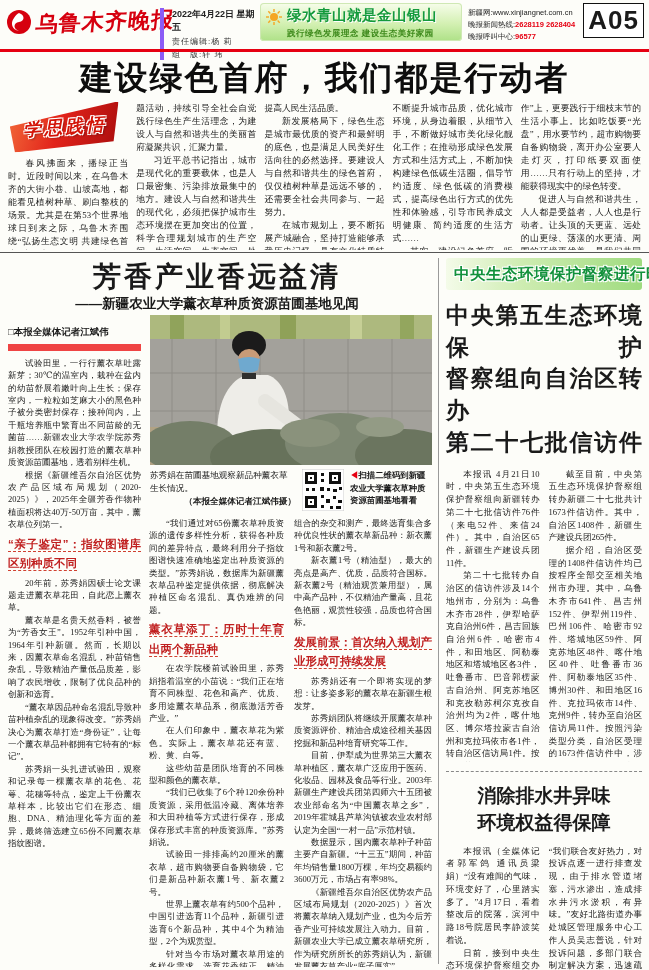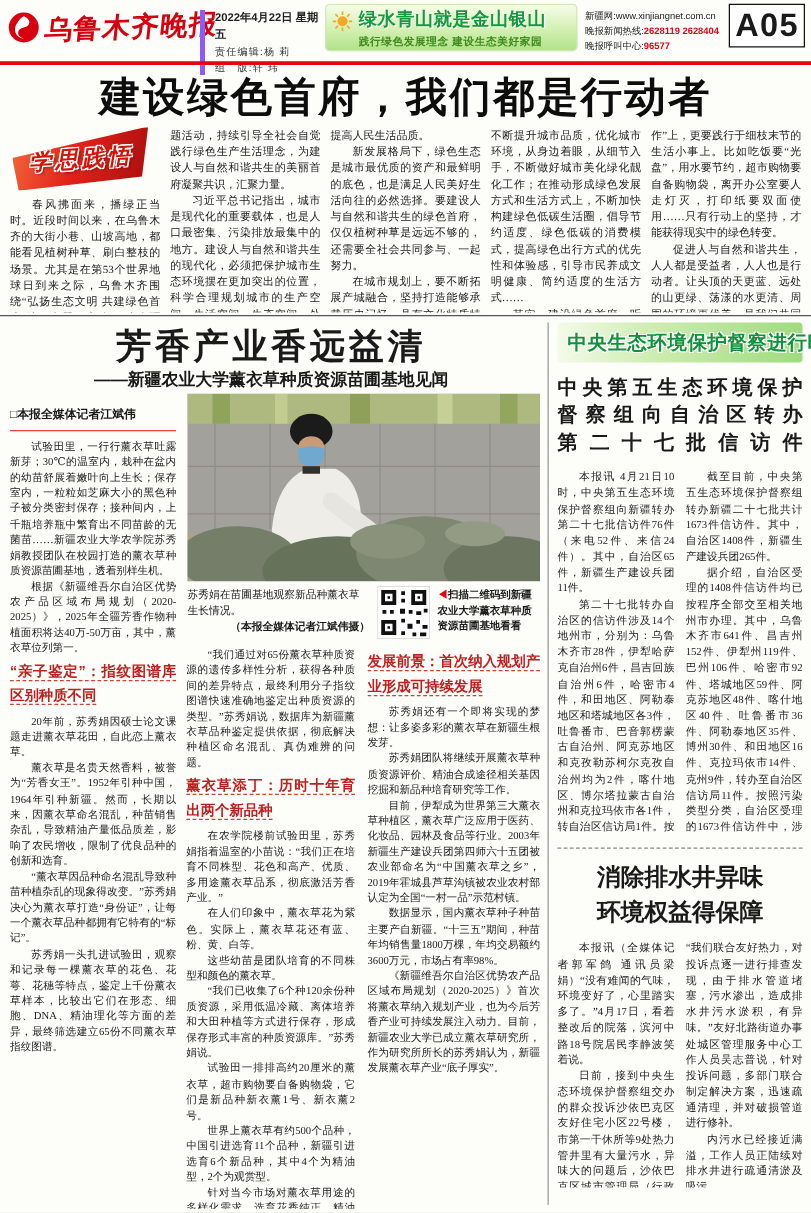--- a/index.html
+++ b/index.html
@@ -49,31 +49,31 @@
   .caption-row { position:absolute; left:150px; top:214px; width:282px; height:44px; display:flex; gap:6px; }
   .caption { width:146px; font-size:8.6px; line-height:1.5; }
   .caption-credit { text-align:right;font-weight:bold; }
   .qr { width:42px; height:42px; flex:none; }
   .qr-note { flex:1; font-size:8.4px; line-height:1.5; font-family:"Liberation Sans",sans-serif;font-weight:bold; }
   .qr-arrow { color:#e60012; }
   .mid-col { position:absolute; font-size:8.5px; line-height:1.46; text-align:justify; overflow:hidden; }
   #midcol1 { left:8px; top:70px; width:133px; height:640px; }
   #midcol2 { left:149px; top:262px; width:135px; height:450px; }
   #midcol3 { left:294px; top:262px; width:138px; height:450px; }
-  .byline { font-size:9.5px; font-weight:700; font-family:"Liberation Sans",sans-serif; border-bottom:1px solid #ef4444; padding-bottom:5px; margin-bottom:6px; }
+  .byline { font-size:9.5px; font-weight:700; font-family:"Liberation Sans",sans-serif; border-bottom:7px solid #ef4444; padding-bottom:5px; margin-bottom:6px; }
 
   
   .vrule { position:absolute; left:438px; top:258px; height:706px; width:1px; background:#9a9a9a; }
   .right { position:absolute; left:446px; top:258px; width:196px; height:708px; }
   .green-banner { height:32px; background:linear-gradient(90deg,#f4fbe9 0%,#cdecb0 40%,#9fdb7f 100%); border-radius:3px;
                   display:flex; align-items:center; gap:4px; padding:0 4px; }
   .green-banner-text { font-size:15.5px; font-weight:900; color:#12913b; letter-spacing:0.5px; white-space:nowrap;
                   text-shadow:-1px -1px 0 #fff,1px -1px 0 #fff,-1px 1px 0 #fff,1px 1px 0 #fff; font-family:"Liberation Sans",sans-serif; }
   .r-headline1 { margin-top:10px; }
-  .hl-line { font-size:16px; font-weight:900; line-height:1.38; text-align:justify; text-align-last:justify; font-family:Liberation Mono, monospace; }
+  .hl-line { font-size:23px; font-weight:900; line-height:1.38; text-align:justify; text-align-last:justify; font-family:Liberation Sans, sans-serif; }
   .r-cols { display:flex; gap:9px; margin-top:9px; height:294px; overflow:hidden; font-size:8.6px; line-height:1.48; text-align:justify; }
   .r-col { flex:1; overflow:hidden; }
   .dashed { border-top:1px dashed #888; margin:9px 0 10px; }
   .hl-line2 { text-align:center; font-size:19px; font-weight:900; line-height:1.45; font-family:"Liberation Sans",sans-serif; }
   .r2-cols { height:198px; margin-top:8px; }
 </style>
 </head>
 <body>
 
 <div id="page">
@@ -256,20 +256,24 @@
           <p>在农学院楼前试验田里，苏秀娟指着温室的小苗说：“我们正在培育不同株型、花色和高产、优质、多用途薰衣草品系，彻底激活芳香产业。”</p>
           <p>在人们印象中，薰衣草花为紫色。实际上，薰衣草花还有蓝、粉、黄、白等。</p>
           <p>这些幼苗是团队培育的不同株型和颜色的薰衣草。</p>
           <p>“我们已收集了6个种120余份种质资源，采用低温冷藏、离体培养和大田种植等方式进行保存，形成保存形式丰富的种质资源库。”苏秀娟说。</p>
           <p>试验田一排排高约20厘米的薰衣草，超市购物要自备购物袋，它们是新品种新衣薰1号、新衣薰2号。</p>
           <p>世界上薰衣草有约500个品种，中国引进选育11个品种，新疆引进选育6个新品种，其中4个为精油型，2个为观赏型。</p>
           <p>针对当今市场对薰衣草用途的多样化需求，选育花香纯正、精油产量高、品质优良的薰衣草品种，是课题组近年来在薰衣草育种中主要的研究方向。</p>
         </div>
     </div>
     <div class="mid-col" id="midcol3">
+      <div data-cont="1">
+          <p>组合的杂交和测产，最终选育集合多种优良性状的薰衣草新品种：新衣薰1号和新衣薰2号。</p>
+          <p>新衣薰1号（精油型），最大的亮点是高产、优质，品质符合国标。新衣薰2号（精油观赏兼用型），属中高产品种，不仅精油产量高，且花色艳丽，观赏性较强，品质也符合国标。</p>
+        </div>
       <h3 class="subhead">发展前景：首次纳入规划产业形成可持续发展</h3>
       <div>
           <p>苏秀娟还有一个即将实现的梦想：让多姿多彩的薰衣草在新疆生根发芽。</p>
           <p>苏秀娟团队将继续开展薰衣草种质资源评价、精油合成途径相关基因挖掘和新品种培育研究等工作。</p>
           <p>目前，伊犁成为世界第三大薰衣草种植区，薰衣草广泛应用于医药、化妆品、园林及食品等行业。2003年新疆生产建设兵团第四师六十五团被农业部命名为“中国薰衣草之乡”，2019年霍城县芦草沟镇被农业农村部认定为全国“一村一品”示范村镇。</p>
           <p>数据显示，国内薰衣草种子种苗主要产自新疆。“十三五”期间，种苗年均销售量1800万棵，年均交易额约3600万元，市场占有率98%。</p>
           <p>《新疆维吾尔自治区优势农产品区域布局规划（2020-2025）》首次将薰衣草纳入规划产业，也为今后芳香产业可持续发展注入动力。目前，新疆农业大学已成立薰衣草研究所，作为研究所所长的苏秀娟认为，新疆发展薰衣草产业“底子厚实”。</p>
         </div>
     </div>
   </div>

